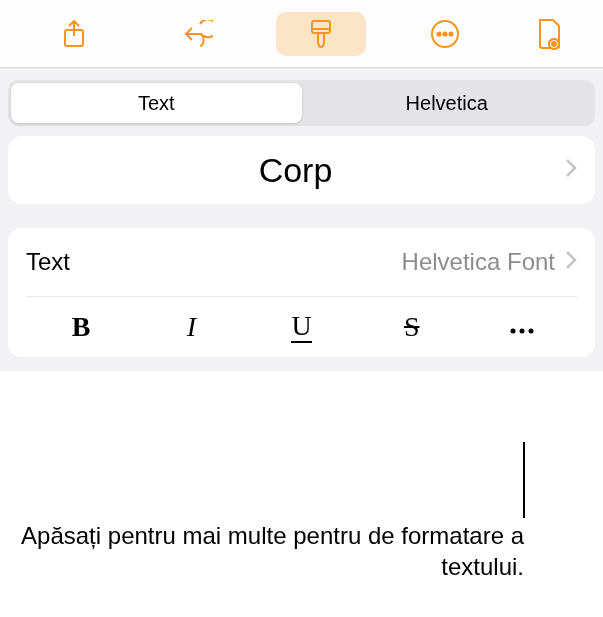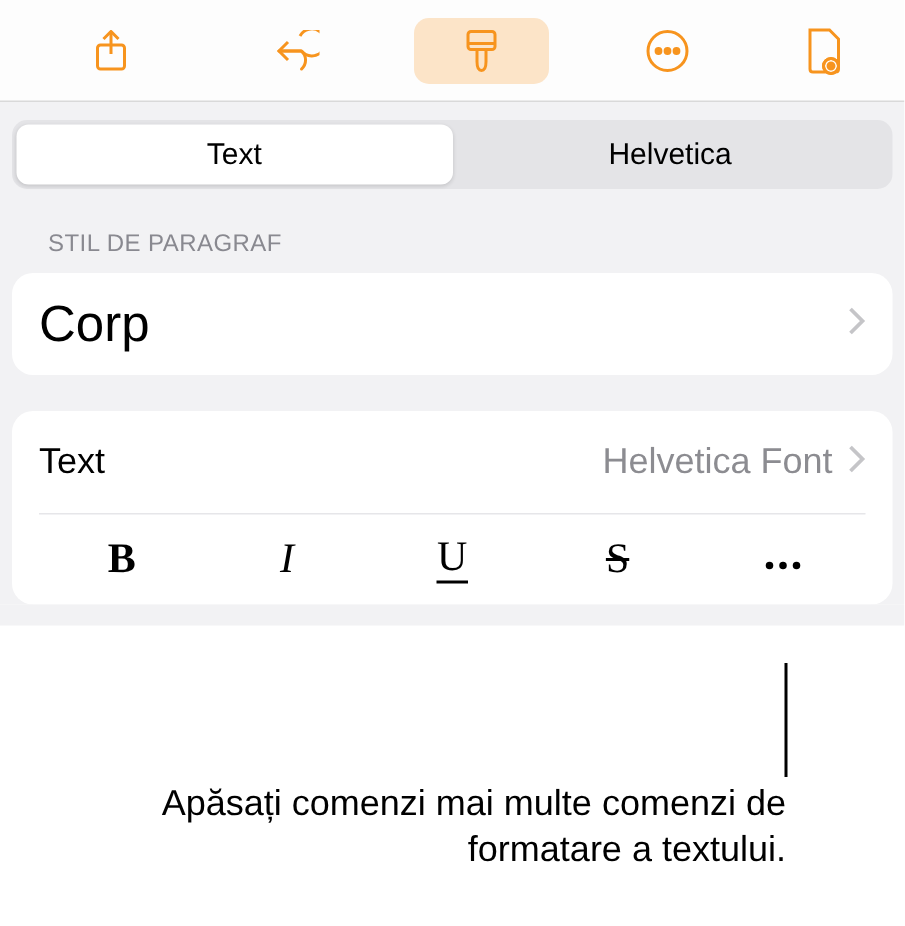--- a/index.html
+++ b/index.html
@@ -73,20 +73,21 @@
       font-size: 16px;
       color: #898990;
       text-transform: uppercase;
       letter-spacing: 0.3px;
       margin: 18px 0 10px 24px;
     }
     .card {
       background: #fff;
       border-radius: 14px;
       padding: 0 18px;
+      text-align: center;
     }
     .row {
       display: flex;
       align-items: center;
       height: 68px;
     }
     .style-name {
       font-size: 34px;
       color: #000;
       flex: 1;
@@ -207,21 +208,20 @@
 
 <div class="tab-area">
   <div class="segmented">
     <div class="segment active">Text</div>
     <div class="segment">Helvetica</div>
   </div>
 </div>
 
 <div class="panel">
 
-  <div class="section-header">STIL DE PARAGRAF</div>
 
   <div class="card">
     <div class="row">
       <div class="style-name">Corp</div>
       <span class="chevron">
         <svg width="12" height="20" viewBox="0 0 12 20" fill="none" stroke="#c5c5c8" stroke-width="2.5">
             <path d="M2 2 L10 10 L2 18"></path>
           </svg>
       </span>
     </div>
@@ -262,13 +262,13 @@
             </svg>
         </span>
       </div>
     </div>
   </div>
 
 </div>
 <div class="spacer-bottom"></div>
 
 <div class="callout-line"></div>
-<div class="callout-text">Apăsați comenzi mai multe comenzi de formatare a textului.</div>
+<div class="callout-text">Apăsați pentru mai multe pentru de formatare a textului.</div>
 
 </body></html>

